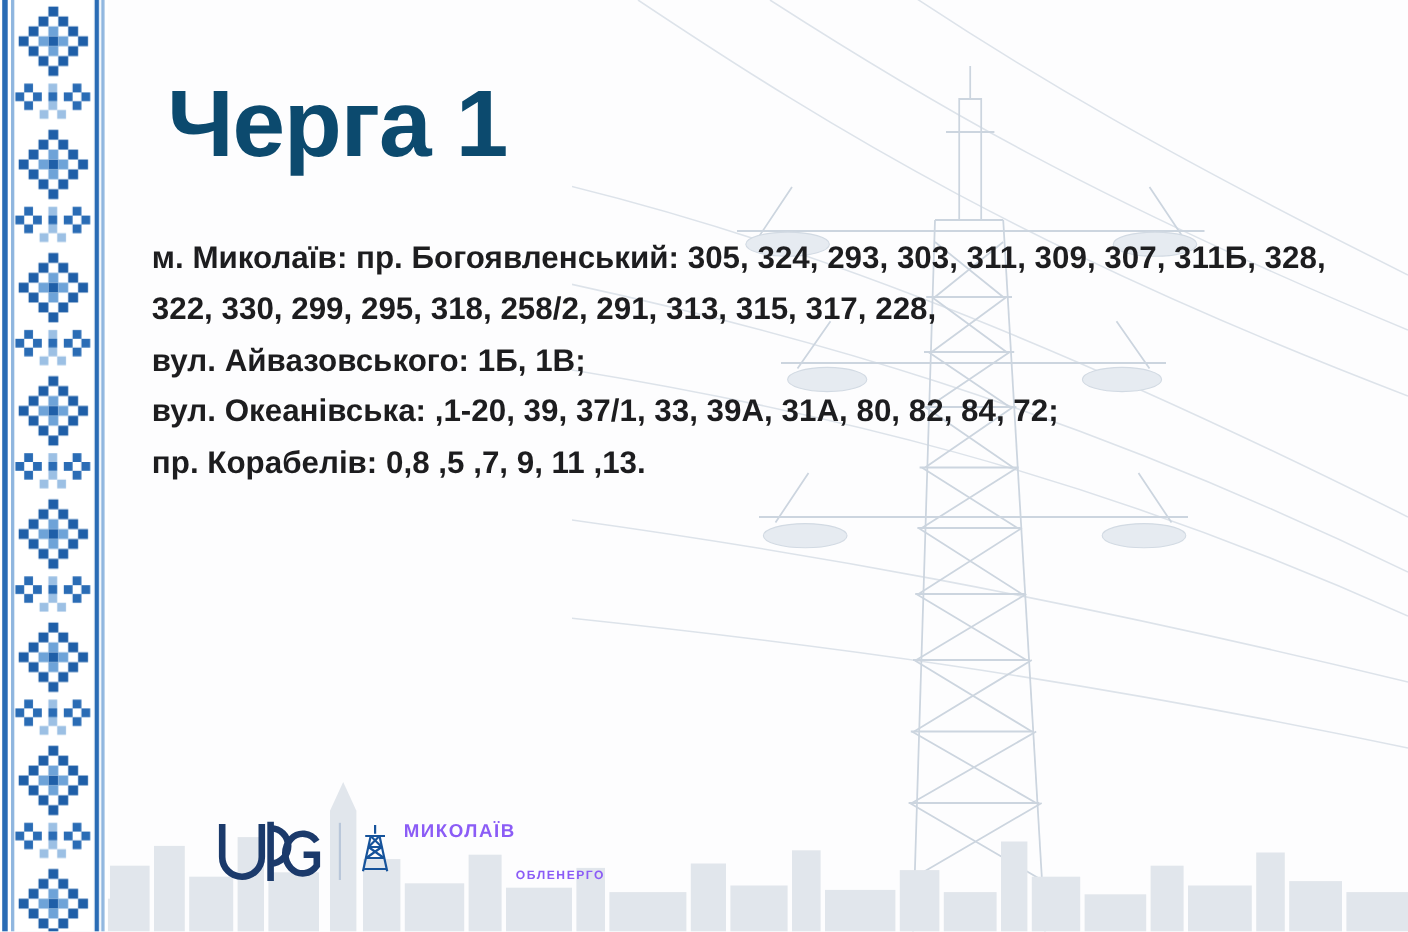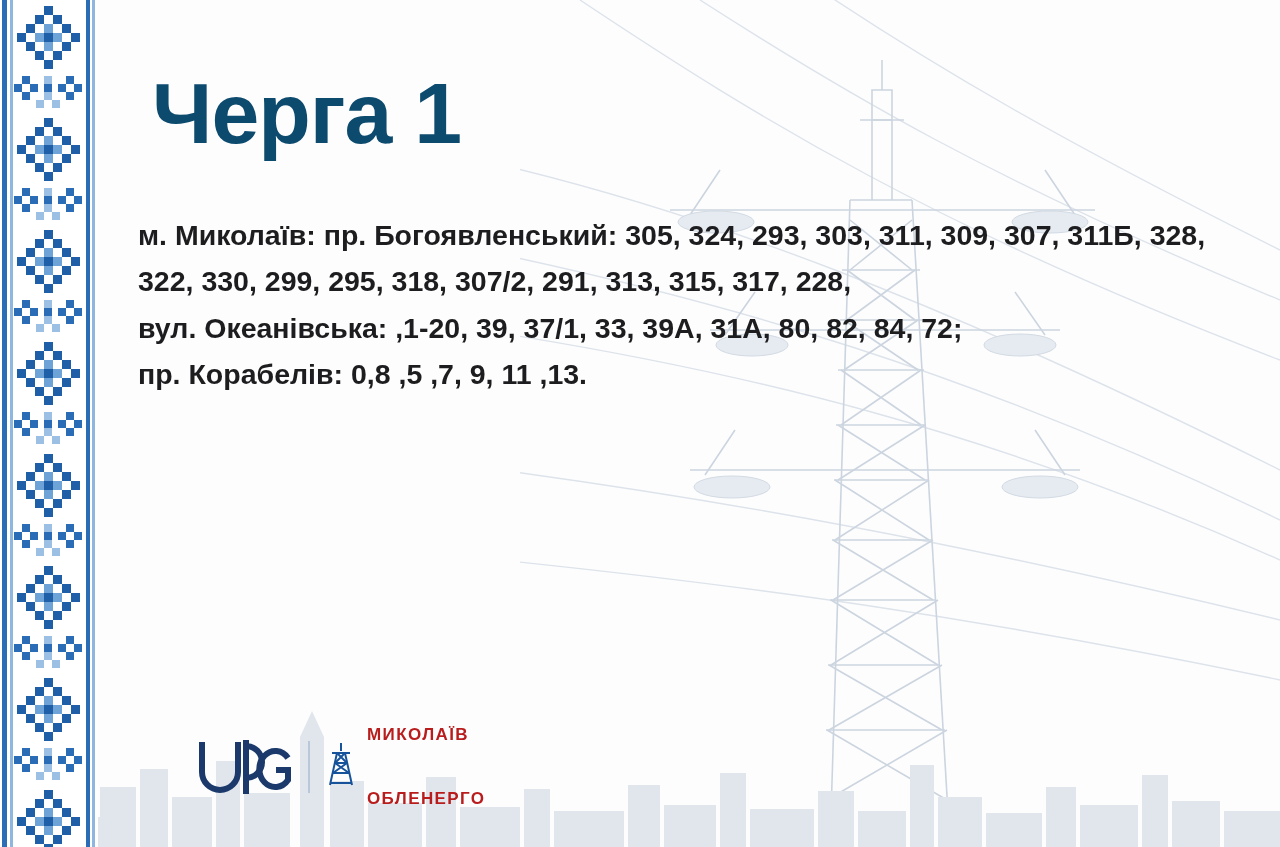--- a/index.html
+++ b/index.html
@@ -92,28 +92,28 @@
     height: 52px;
     background: #b9c7da;
   }
   .logo-oblenergo {
     display: flex;
     align-items: center;
     gap: 9px;
   }
   .oblenergo-text {
     display: flex;
-    flex-direction: column;
+    flex-direction: row;
     justify-content: flex-end;
-    color: #b91c1c;
+    color: #8b5cf6;
     font-weight: 700;
     letter-spacing: 1.4px;
   }
   .oblenergo-text .l1 { font-size: 17px; line-height: 1.18; }
-  .oblenergo-text .l2 { font-size: 17px; line-height: 1.18; margin-top: 44px; }
+  .oblenergo-text .l2 { font-size: 11px; line-height: 1.18; margin-top: 44px; }
 </style>
 </head>
 <body>
 
 <div class="slide">
 
   <div class="bg-art">
     <svg width="760" height="847" viewBox="0 0 760 847" xmlns="http://www.w3.org/2000/svg">
       <g stroke="#dde3ea" stroke-width="1.4" fill="none">
         <path d="M-40 160 C 180 210, 420 300, 760 470"></path>
@@ -252,21 +252,22 @@
           </g>
         </pattern>
       </defs>
       <rect x="0" y="0" width="98" height="847" fill="url(#rushnyk)"></rect>
     </svg>
   </div>
 
   <div class="title">Черга 1</div>
 
   <div class="body-text">
-    <div class="line">м. Миколаїв: пр. Богоявленський: 305, 324, 293, 303, 311, 309, 307, 311Б, 328, 322, 330, 299, 295, 318, 307/2, 291, 313, 315, 317, 228,</div>
+    <div class="line">м. Миколаїв: пр. Богоявленський: 305, 324, 293, 303, 311, 309, 307, 311Б, 328, 322, 330, 299, 295, 318, 258/2, 291, 313, 315, 317, 228,</div>
+    <div class="line">вул. Айвазовського: 1Б, 1В;</div>
     <div class="line">вул. Океанівська: ,1-20, 39, 37/1, 33, 39А, 31А, 80, 82, 84, 72;</div>
     <div class="line">пр. Корабелів: 0,8 ,5 ,7, 9, 11 ,13.</div>
   </div>
 
   <div class="logo-block">
     <div class="logo-udg">
       <svg width="98" height="70" viewBox="0 0 98 70" xmlns="http://www.w3.org/2000/svg">
         <g fill="none" stroke="#1b3a6b" stroke-width="6">
           <path d="M6 10 L6 40 A18 18 0 0 0 42 40 L42 10"></path>
           <path d="M50 8 L50 62"></path>

